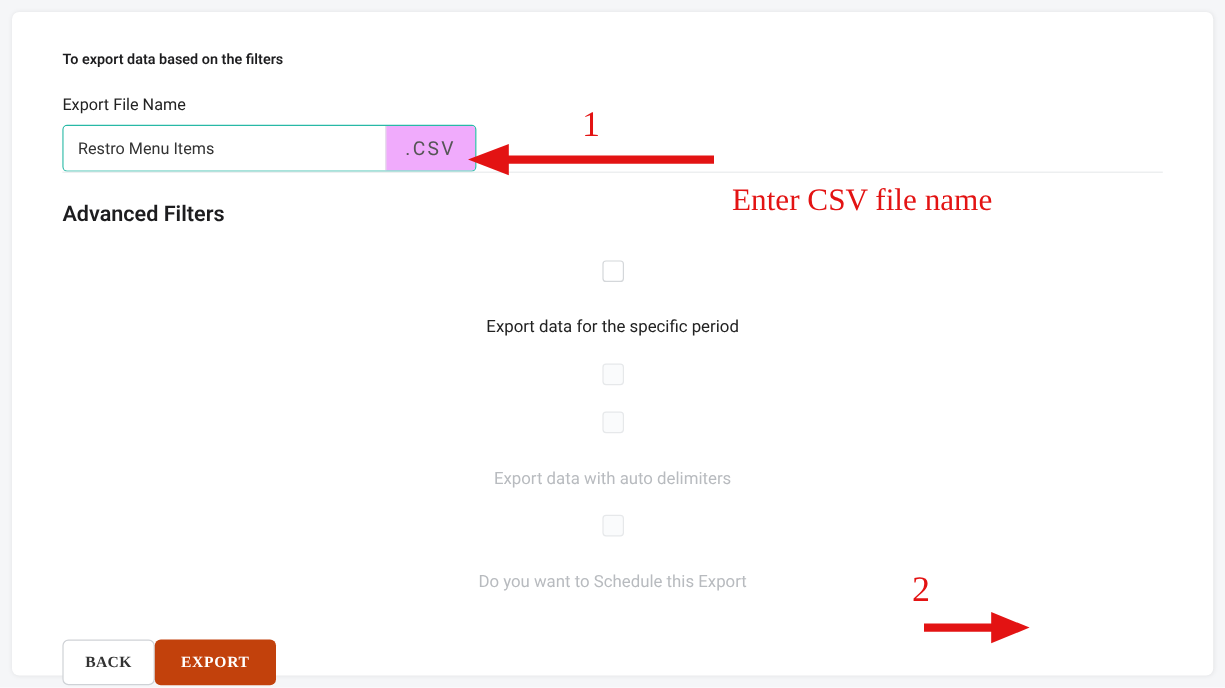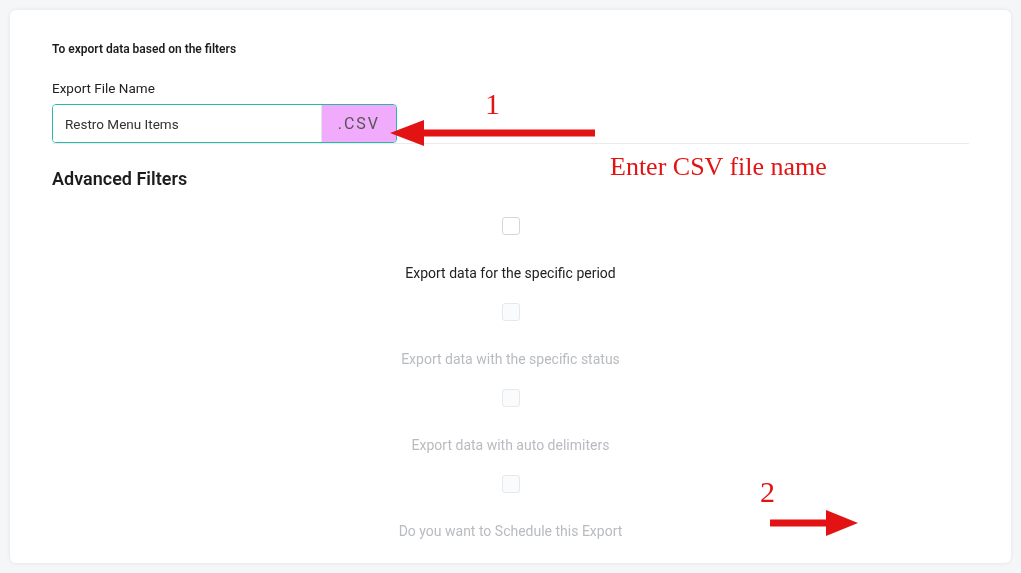--- a/index.html
+++ b/index.html
@@ -164,21 +164,20 @@
 
   <h3 class="section-heading">Advanced Filters</h3>
 
   <div class="filter-list">
     <div class="filter-row">
       <div class="cb"></div>
       <span class="f-label">Export data for the specific period</span>
     </div>
     <div class="filter-row disabled">
       <div class="cb"></div>
-      <span class="f-label">Export data with the specific status</span>
     </div>
     <div class="filter-row disabled">
       <div class="cb"></div>
       <span class="f-label">Export data with auto delimiters</span>
     </div>
     <div class="filter-row disabled">
       <div class="cb"></div>
       <span class="f-label">Do you want to Schedule this Export</span>
     </div>
   </div>

